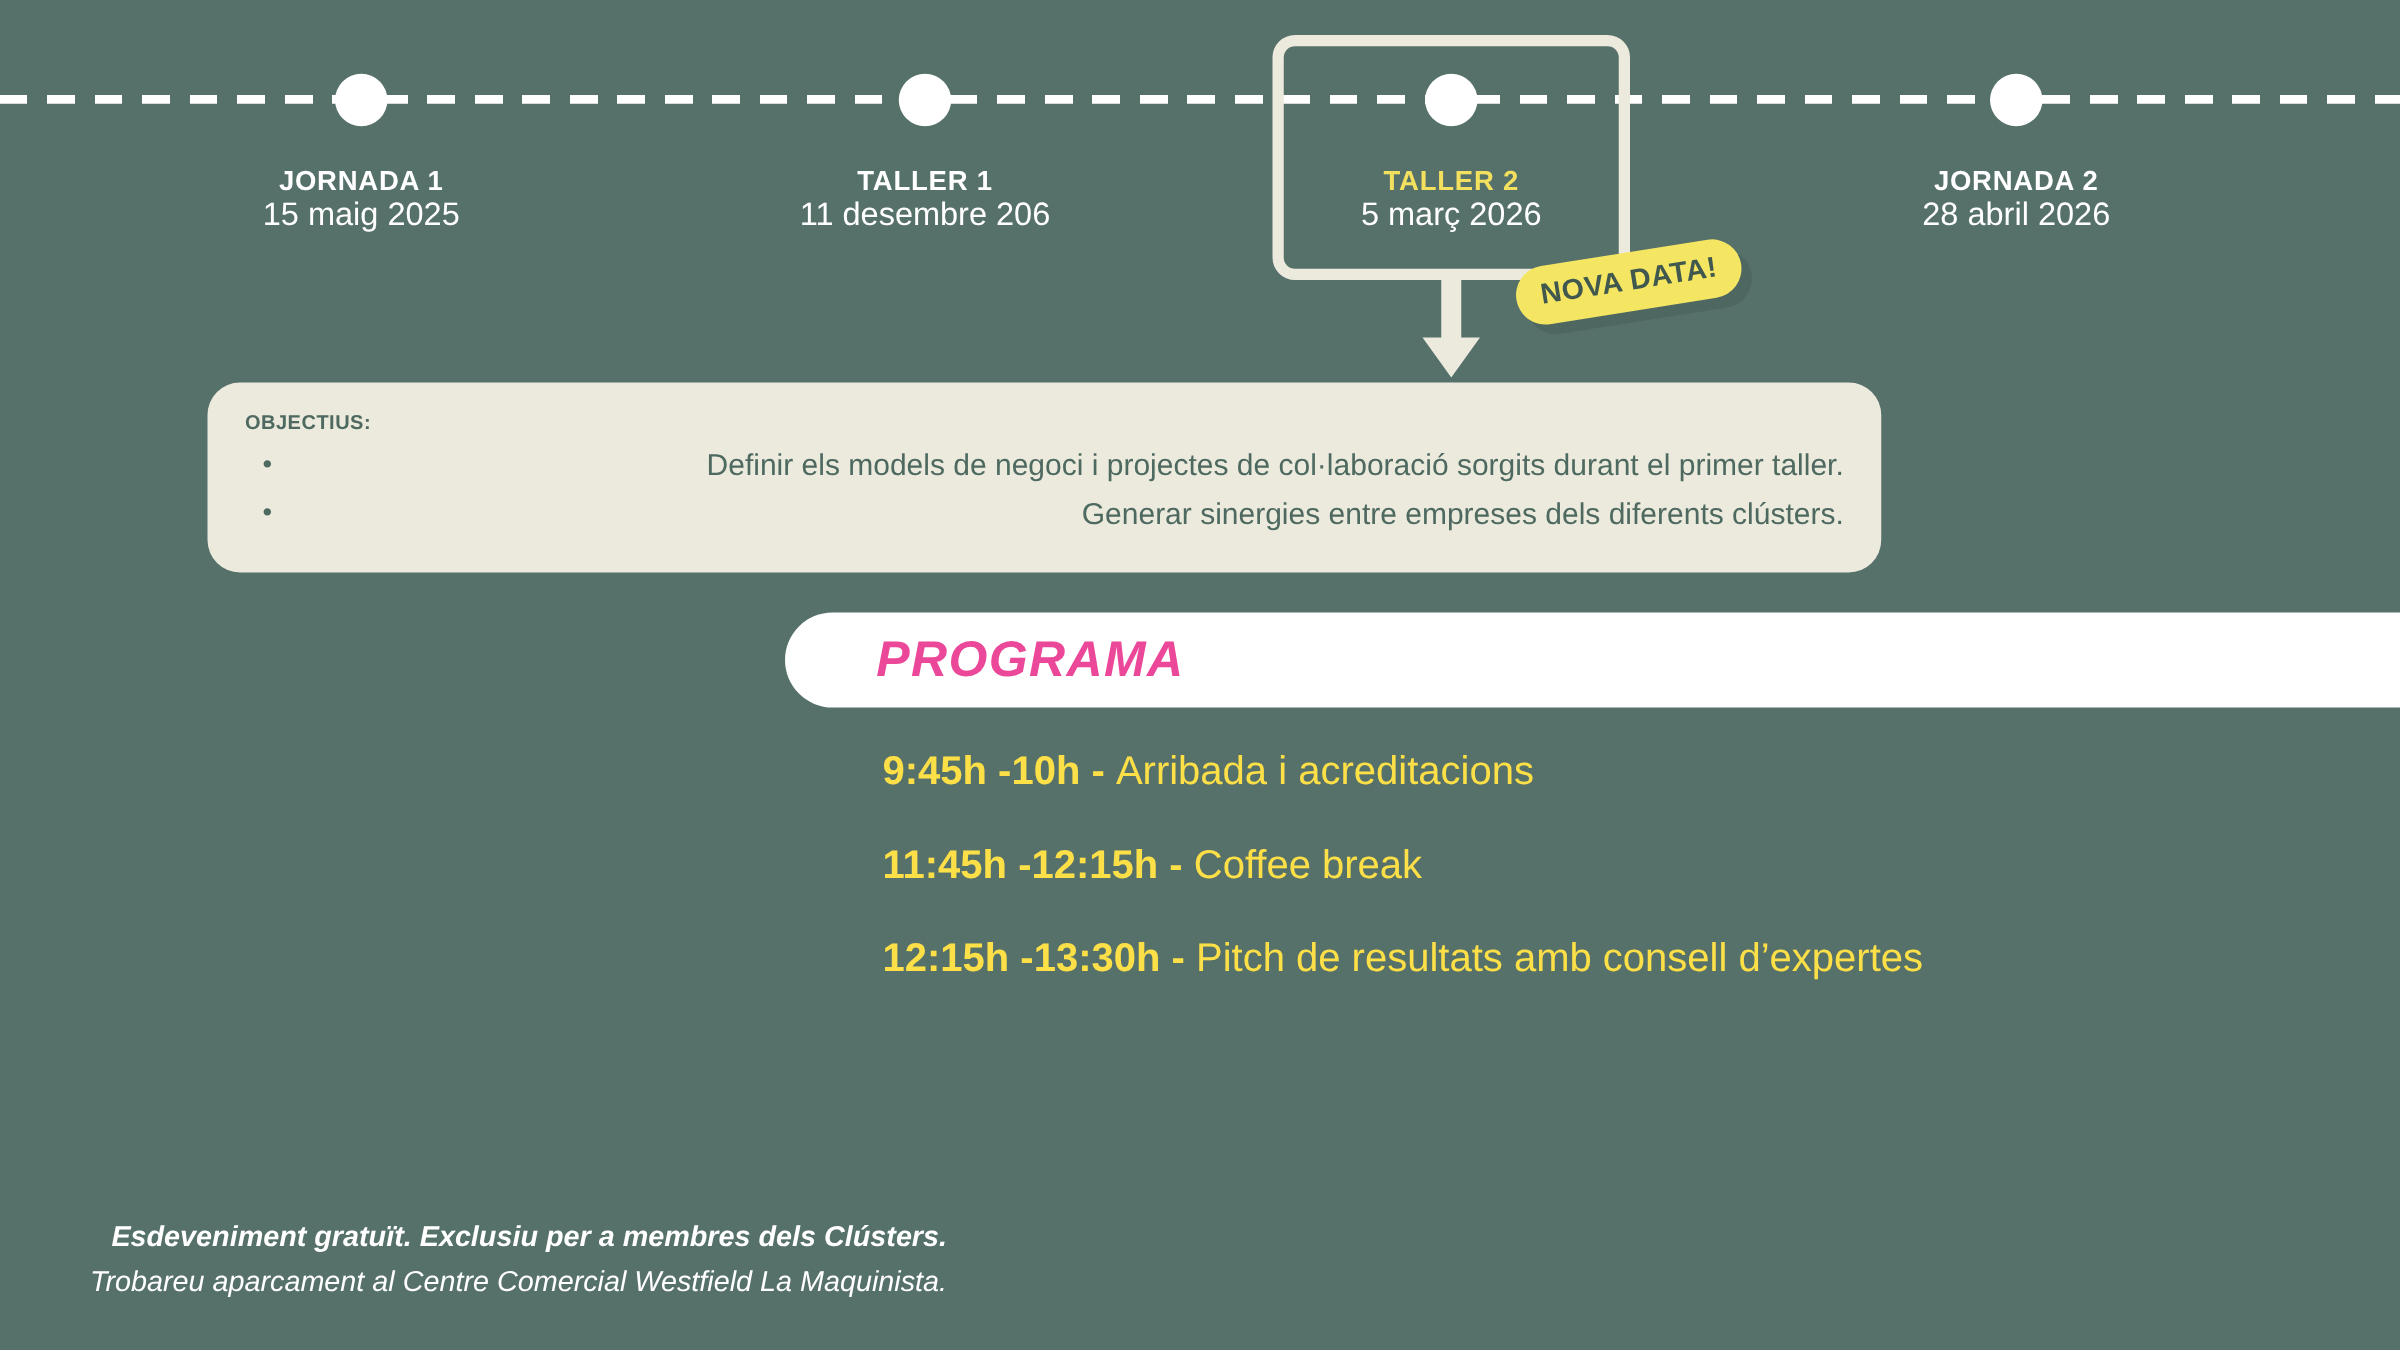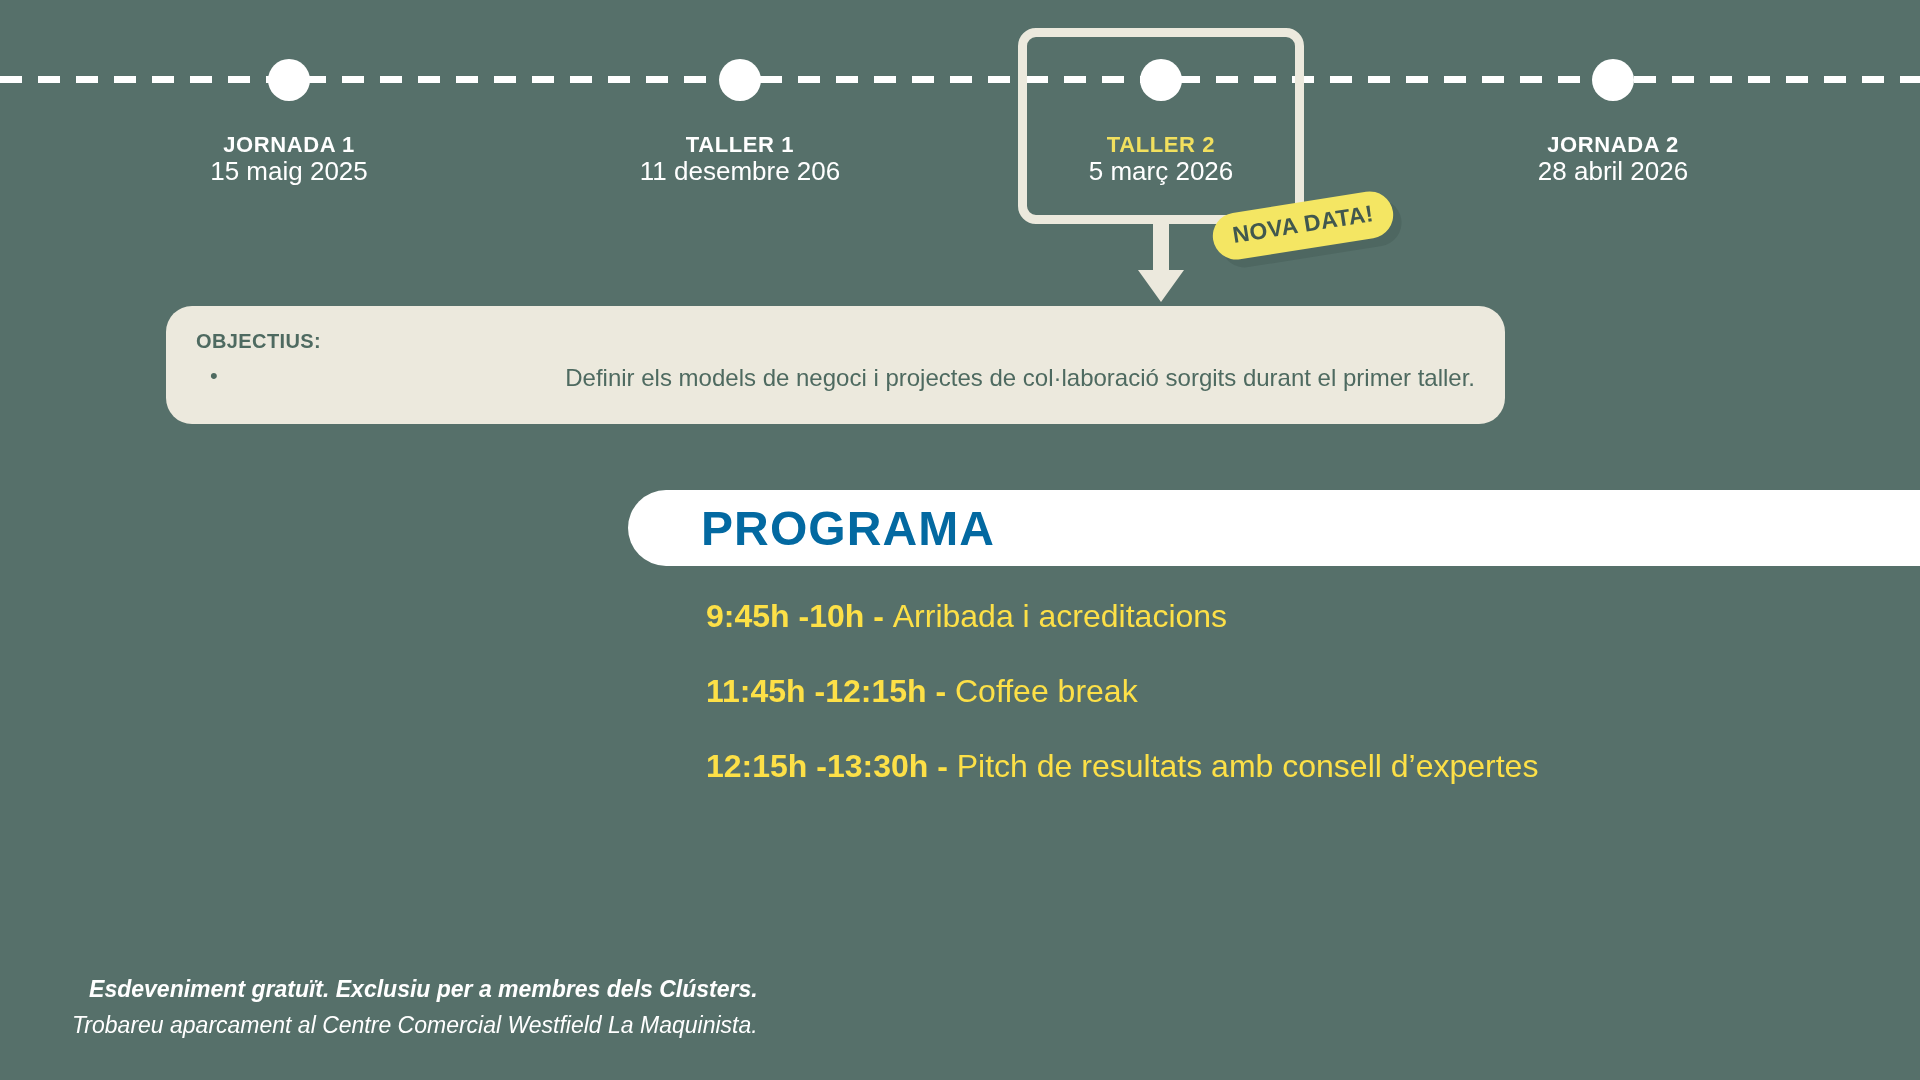--- a/index.html
+++ b/index.html
@@ -122,21 +122,21 @@
     left: 166px;
     top: 306px;
     width: 1339px;
     padding: 24px 30px 26px 30px;
     box-sizing: border-box;
     background: #ece9dd;
     border-radius: 26px;
     color: #4e6a60;
   }
   .objectius-title {
-    font-size: 20px;
+    font-size: 16px;
     font-weight: 700;
     letter-spacing: 0.4px;
     margin: 0 0 6px 0;
   }
   .objectius ul {
     margin: 0;
     padding: 0 0 0 36px;
     list-style: none;
     text-align: right;
   }
@@ -161,24 +161,25 @@
     top: 490px;
     right: -40px;
     height: 76px;
     background: #ffffff;
     border-radius: 42px;
     display: flex;
     align-items: center;
   }
   .programa-title {
     margin-left: 73px;
-    color: #0369a1;
-    font-size: 48px;
+    color: #ec4899;
+    font-size: 40px;
     font-weight: 700;
     letter-spacing: 1.1px;
+    font-style: italic;
   }
 
   
   .schedule {
     position: absolute;
     left: 706px;
     top: 598px;
     width: 1180px;
   }
   .sched-row {
@@ -252,20 +253,21 @@
     <div class="tl-label">JORNADA 2</div>
     <div class="tl-date">28 abril 2026</div>
   </div>
 
   <div class="nova-badge">NOVA DATA!</div>
 
   <div class="objectius">
     <div class="objectius-title">OBJECTIUS:</div>
     <ul>
       <li>Definir els models de negoci i projectes de col·laboració sorgits durant el primer taller.</li>
+      <li>Generar sinergies entre empreses dels diferents clústers.</li>
     </ul>
   </div>
 
   <div class="programa-bar">
     <div class="programa-title">PROGRAMA</div>
   </div>
 
   <div class="schedule">
     <div class="sched-row">
       <span class="sched-time">9:45h -10h - </span><span class="sched-desc">Arribada i acreditacions</span>

